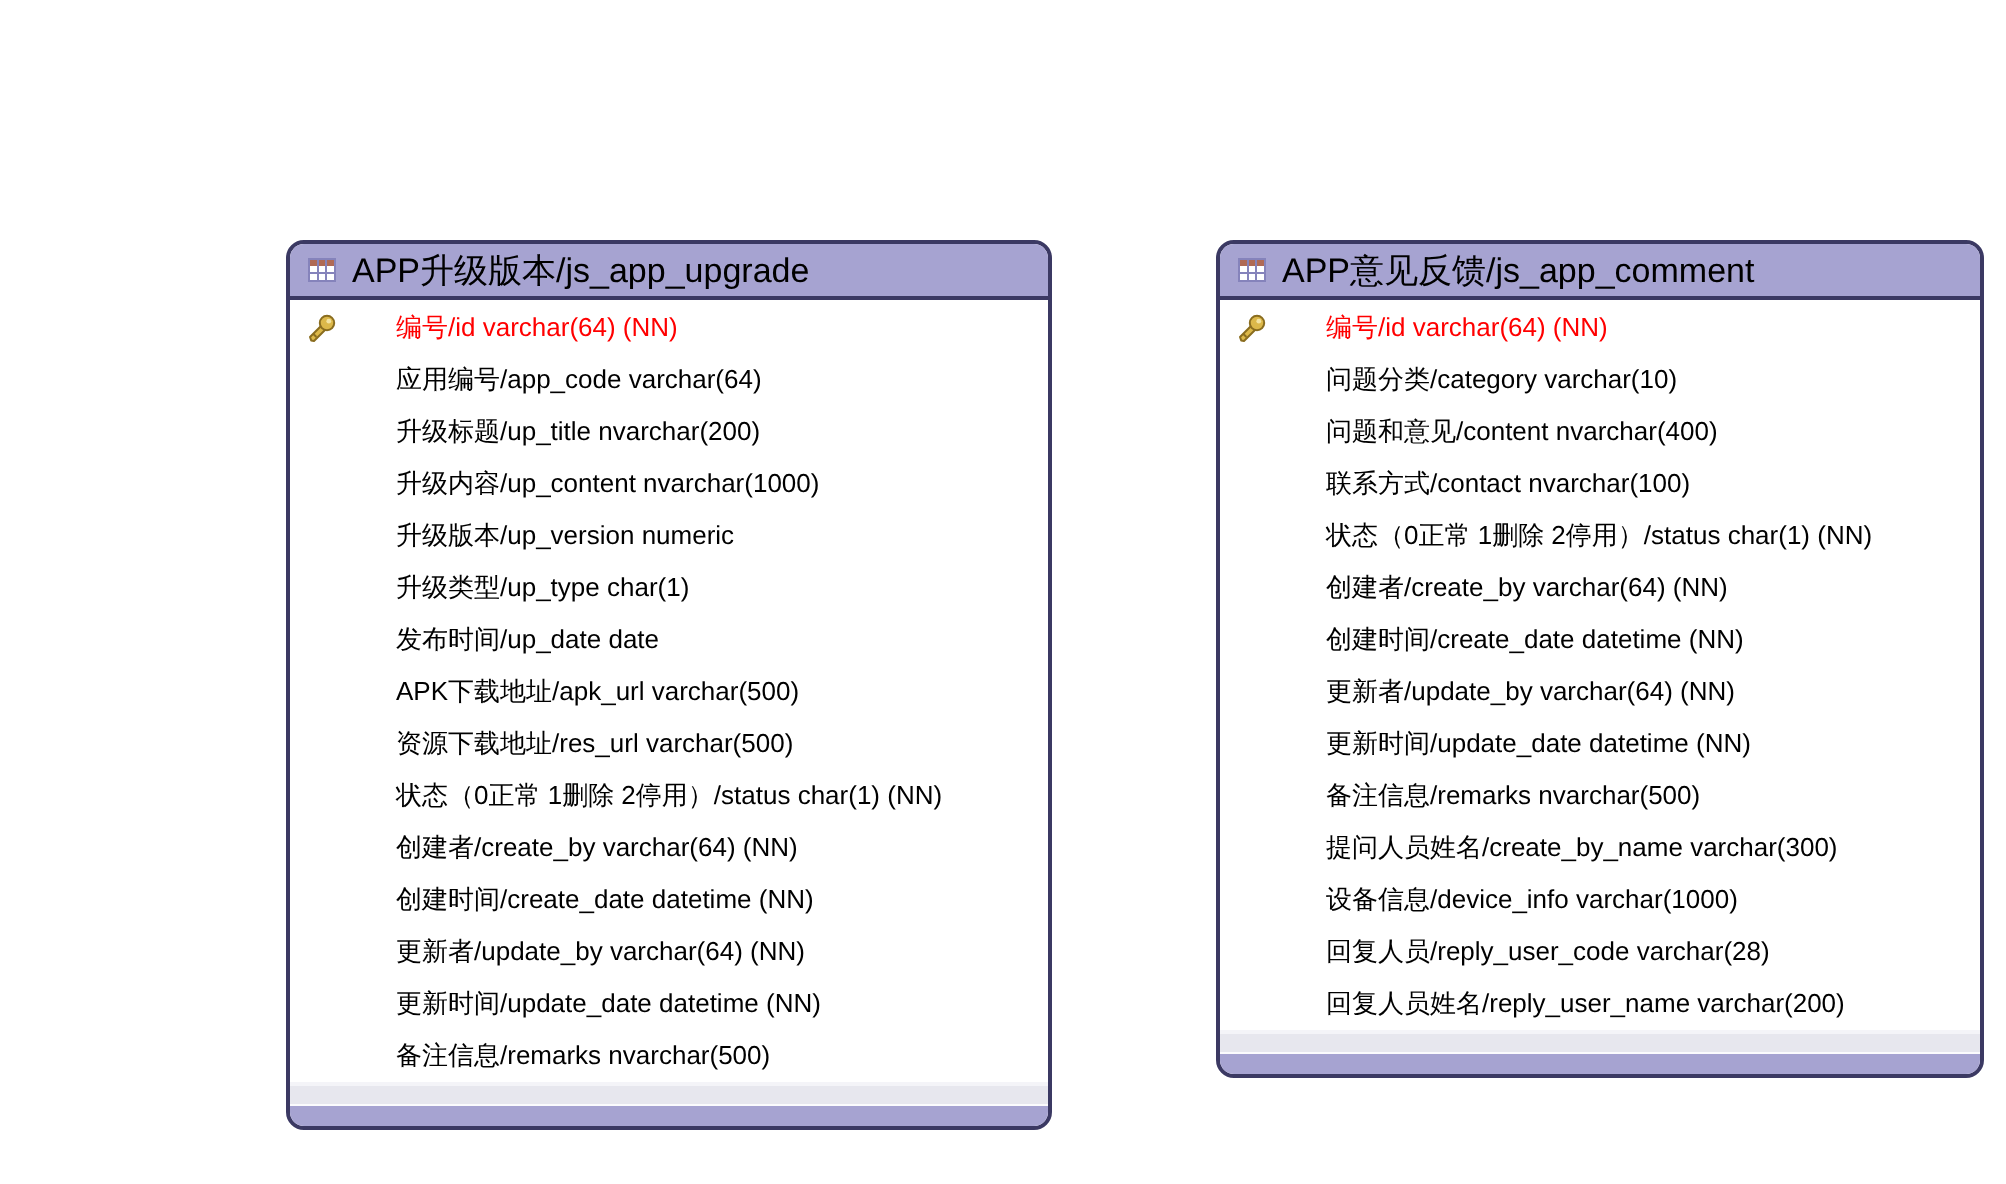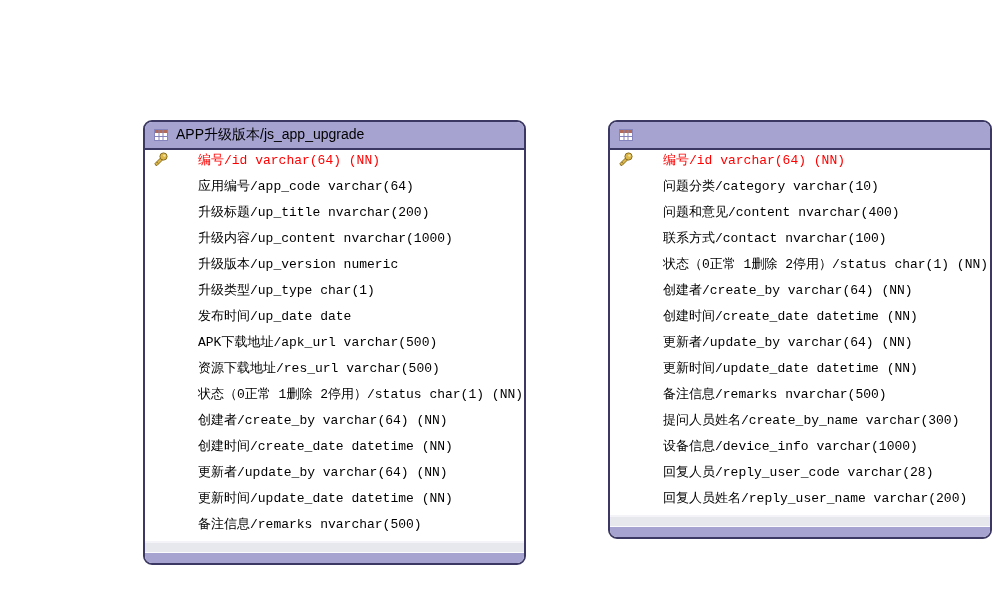--- a/index.html
+++ b/index.html
@@ -22,23 +22,23 @@
     overflow:hidden;display:flex;flex-direction:column;
   }
   #entity-upgrade{left:143px;top:120px;width:383px;}
   #entity-comment{left:608px;top:120px;width:384px;}
   .entity-header{
     background:var(--header-fill);
     border-bottom:2px solid var(--border-color);
     height:26px;display:flex;align-items:center;
     padding-left:9px;gap:8px;flex:none;
   }
-  .entity-title{font-size:14px;color:var(--text-color);white-space:nowrap;}
+  .entity-title{font-size:17px;color:var(--text-color);white-space:nowrap;}
   .entity-body{background:var(--body-fill);flex:none;padding-top:1px;}
-  .field-row{height:26px;display:flex;align-items:flex-start;font-family:Liberation Mono, monospace;}
+  .field-row{height:26px;display:flex;align-items:center;}
   .key-cell{width:53px;flex:none;padding-left:7px;box-sizing:border-box;display:flex;align-items:center;}
   .field-label{font-size:13px;color:var(--text-color);white-space:nowrap;}
   .field-label.pk{color:var(--pk-red);}
   .entity-footer-gray{height:9px;background:var(--footer-gray);border-top:2px solid #f4f4f8;flex:none;}
   .entity-footer-purple{height:10px;background:var(--header-fill);border-top:1px solid #fbfbfd;flex:none;}
   svg{display:block;}
 </style>
 </head>
 <body>
 
@@ -134,20 +134,21 @@
   <div class="entity-header">
     <span class="hdr-icon">
   <svg width="14" height="12" viewBox="0 0 14 12" aria-hidden="true">
     <rect x="0.5" y="0.5" width="13" height="11" fill="#ffffff" stroke="#8583bb" stroke-width="1"></rect>
     <rect x="1" y="1" width="12" height="3" fill="#b06a55"></rect>
     <line x1="5" y1="1" x2="5" y2="11" stroke="#8583bb" stroke-width="1"></line>
     <line x1="9" y1="1" x2="9" y2="11" stroke="#8583bb" stroke-width="1"></line>
     <line x1="1" y1="7.5" x2="13" y2="7.5" stroke="#8583bb" stroke-width="1"></line>
   </svg>
 </span>
+    <span class="entity-title">APP意见反馈/js_app_comment</span>
   </div>
   <div class="entity-body">
       <div class="field-row">
         <span class="key-cell">
   <svg width="17" height="17" viewBox="0 0 17 17" aria-hidden="true">
     <g stroke="#8a6d1f" stroke-width="1" fill="#dcb84a">
       <path d="M3 12.5 L9 6.5 L11 8.5 L5 14.5 L3.6 14.2 Z" stroke-linejoin="round"></path>
       <path d="M4.6 10.9 L6.2 12.5" stroke="#8a6d1f" fill="none"></path>
       <circle cx="11.5" cy="5.5" r="3.6"></circle>
     </g>

